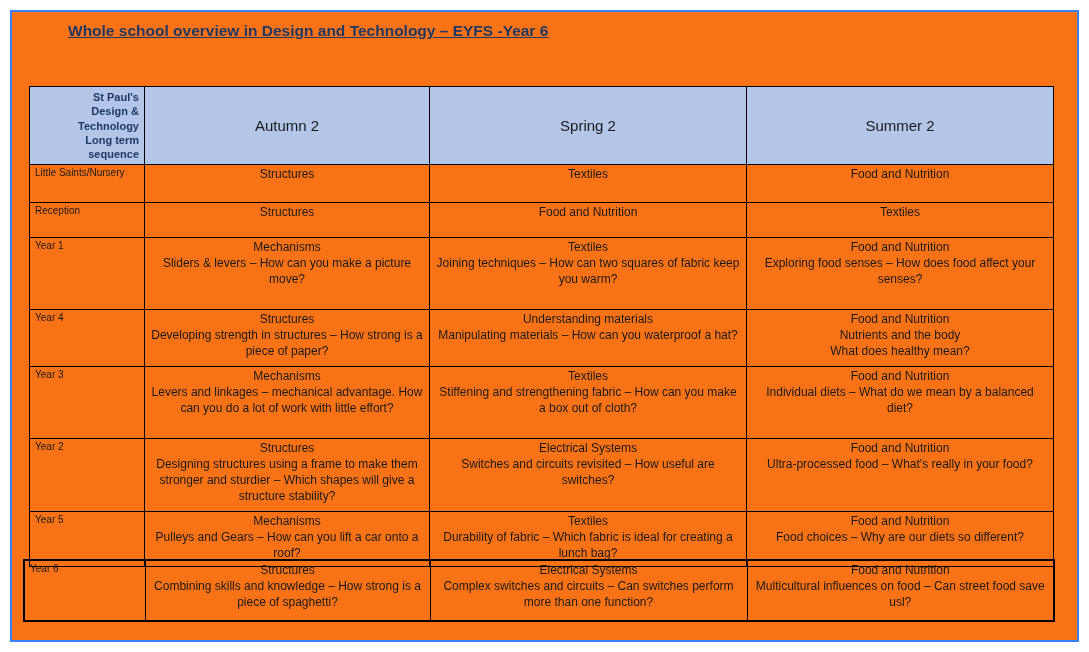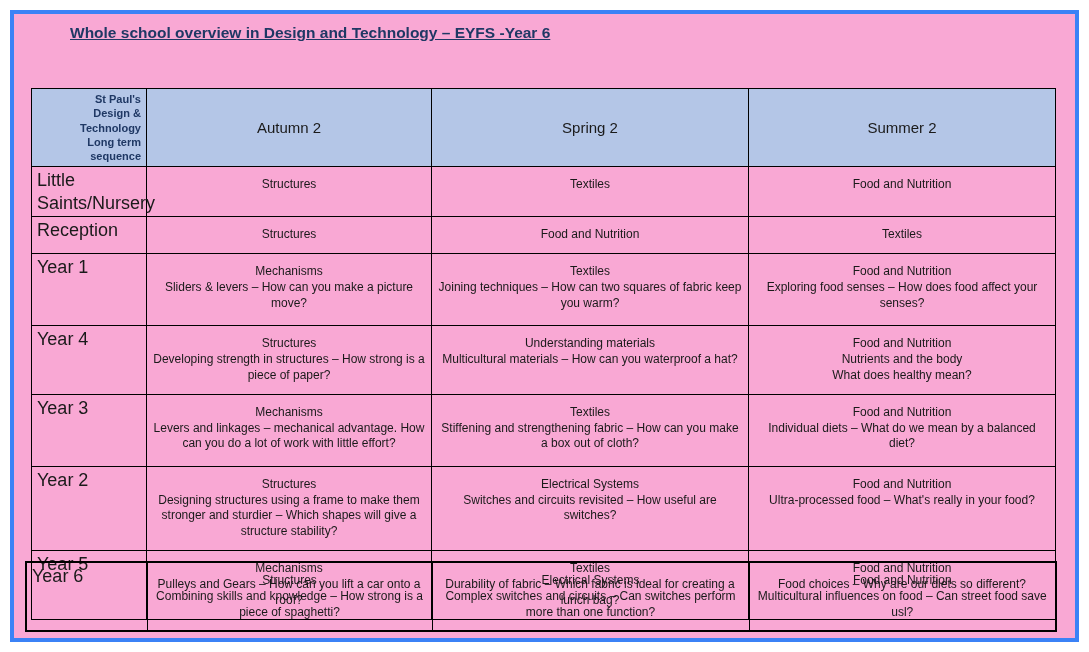--- a/index.html
+++ b/index.html
@@ -3,21 +3,21 @@
 <meta charset="utf-8">
 <style>
   html,body { margin:0; padding:0; background:#fff; }
   .page {
     position:relative; width:1089px; height:652px; background:#ffffff;
     font-family:"Liberation Sans","DejaVu Sans",sans-serif; color:#1a1a1a;
     overflow:hidden;
   }
   .frame {
     position:absolute; left:10px; top:10px; right:10px; bottom:10px;
-    border:4px solid #3b82f6; background:#f9a8d4;
+    border:2px solid #3b82f6; background:#f97316;
   }
   .title {
     position:absolute; left:56px; top:10px; margin:0;
     font-size:15.5px; font-weight:bold; color:#1f3864;
     text-decoration:underline;
   }
   table { border-collapse:collapse; table-layout:fixed; }
   .main  { position:absolute; left:17px; top:74px; width:1024px; }
   .year6 { position:absolute; left:11px; top:547px; width:1030px;border-radius:22px; }
 
@@ -35,24 +35,24 @@
   .year6 { border:2px solid #000; }
 
   thead tr { height:68px; }
   thead th { background:#b4c6e7; font-weight:400; font-size:15px; vertical-align:middle; text-align:center; }
   th.corner {
     font-size:11px; font-weight:bold; color:#1f3864; text-align:right;
     vertical-align:top; padding:3px 5px; line-height:1.3; white-space:pre-line;
   }
   td.label {
     vertical-align:top; text-align:left; padding:2px 5px;
-    font-size:18px; line-height:1.25;
+    font-size:10px; line-height:1.25;
   }
   td.cell {
-    vertical-align:top; text-align:center; padding:10px 5px;
+    vertical-align:top; text-align:center; padding:2px 5px;
     font-size:12px; line-height:1.32; white-space:pre-line;
   }
   
   .main tbody tr:nth-child(1){ height:38px; }
   .main tbody tr:nth-child(2){ height:35px; }
   .main tbody tr:nth-child(3){ height:72px; }
   .main tbody tr:nth-child(4){ height:57px; }
   .main tbody tr:nth-child(5){ height:72px; }
   .main tbody tr:nth-child(6){ height:73px; }
   .main tbody tr:nth-child(7){ height:55px; }
@@ -102,21 +102,21 @@
     <td class="cell">Textiles
 Joining techniques – How can two squares of fabric keep you warm?</td>
     <td class="cell">Food and Nutrition
 Exploring food senses – How does food affect your senses?</td>
   </tr>
           <tr>
     <td class="label">Year 4</td>
     <td class="cell">Structures
 Developing strength in structures – How strong is a piece of paper?</td>
     <td class="cell">Understanding materials
-Multicultural materials – How can you waterproof a hat?</td>
+Manipulating materials – How can you waterproof a hat?</td>
     <td class="cell">Food and Nutrition
 Nutrients and the body
 What does healthy mean?</td>
   </tr>
           <tr>
     <td class="label">Year 3</td>
     <td class="cell">Mechanisms
 Levers and linkages – mechanical advantage. How can you do a lot of work with little effort?</td>
     <td class="cell">Textiles
 Stiffening and strengthening fabric – How can you make a box out of cloth?</td>

